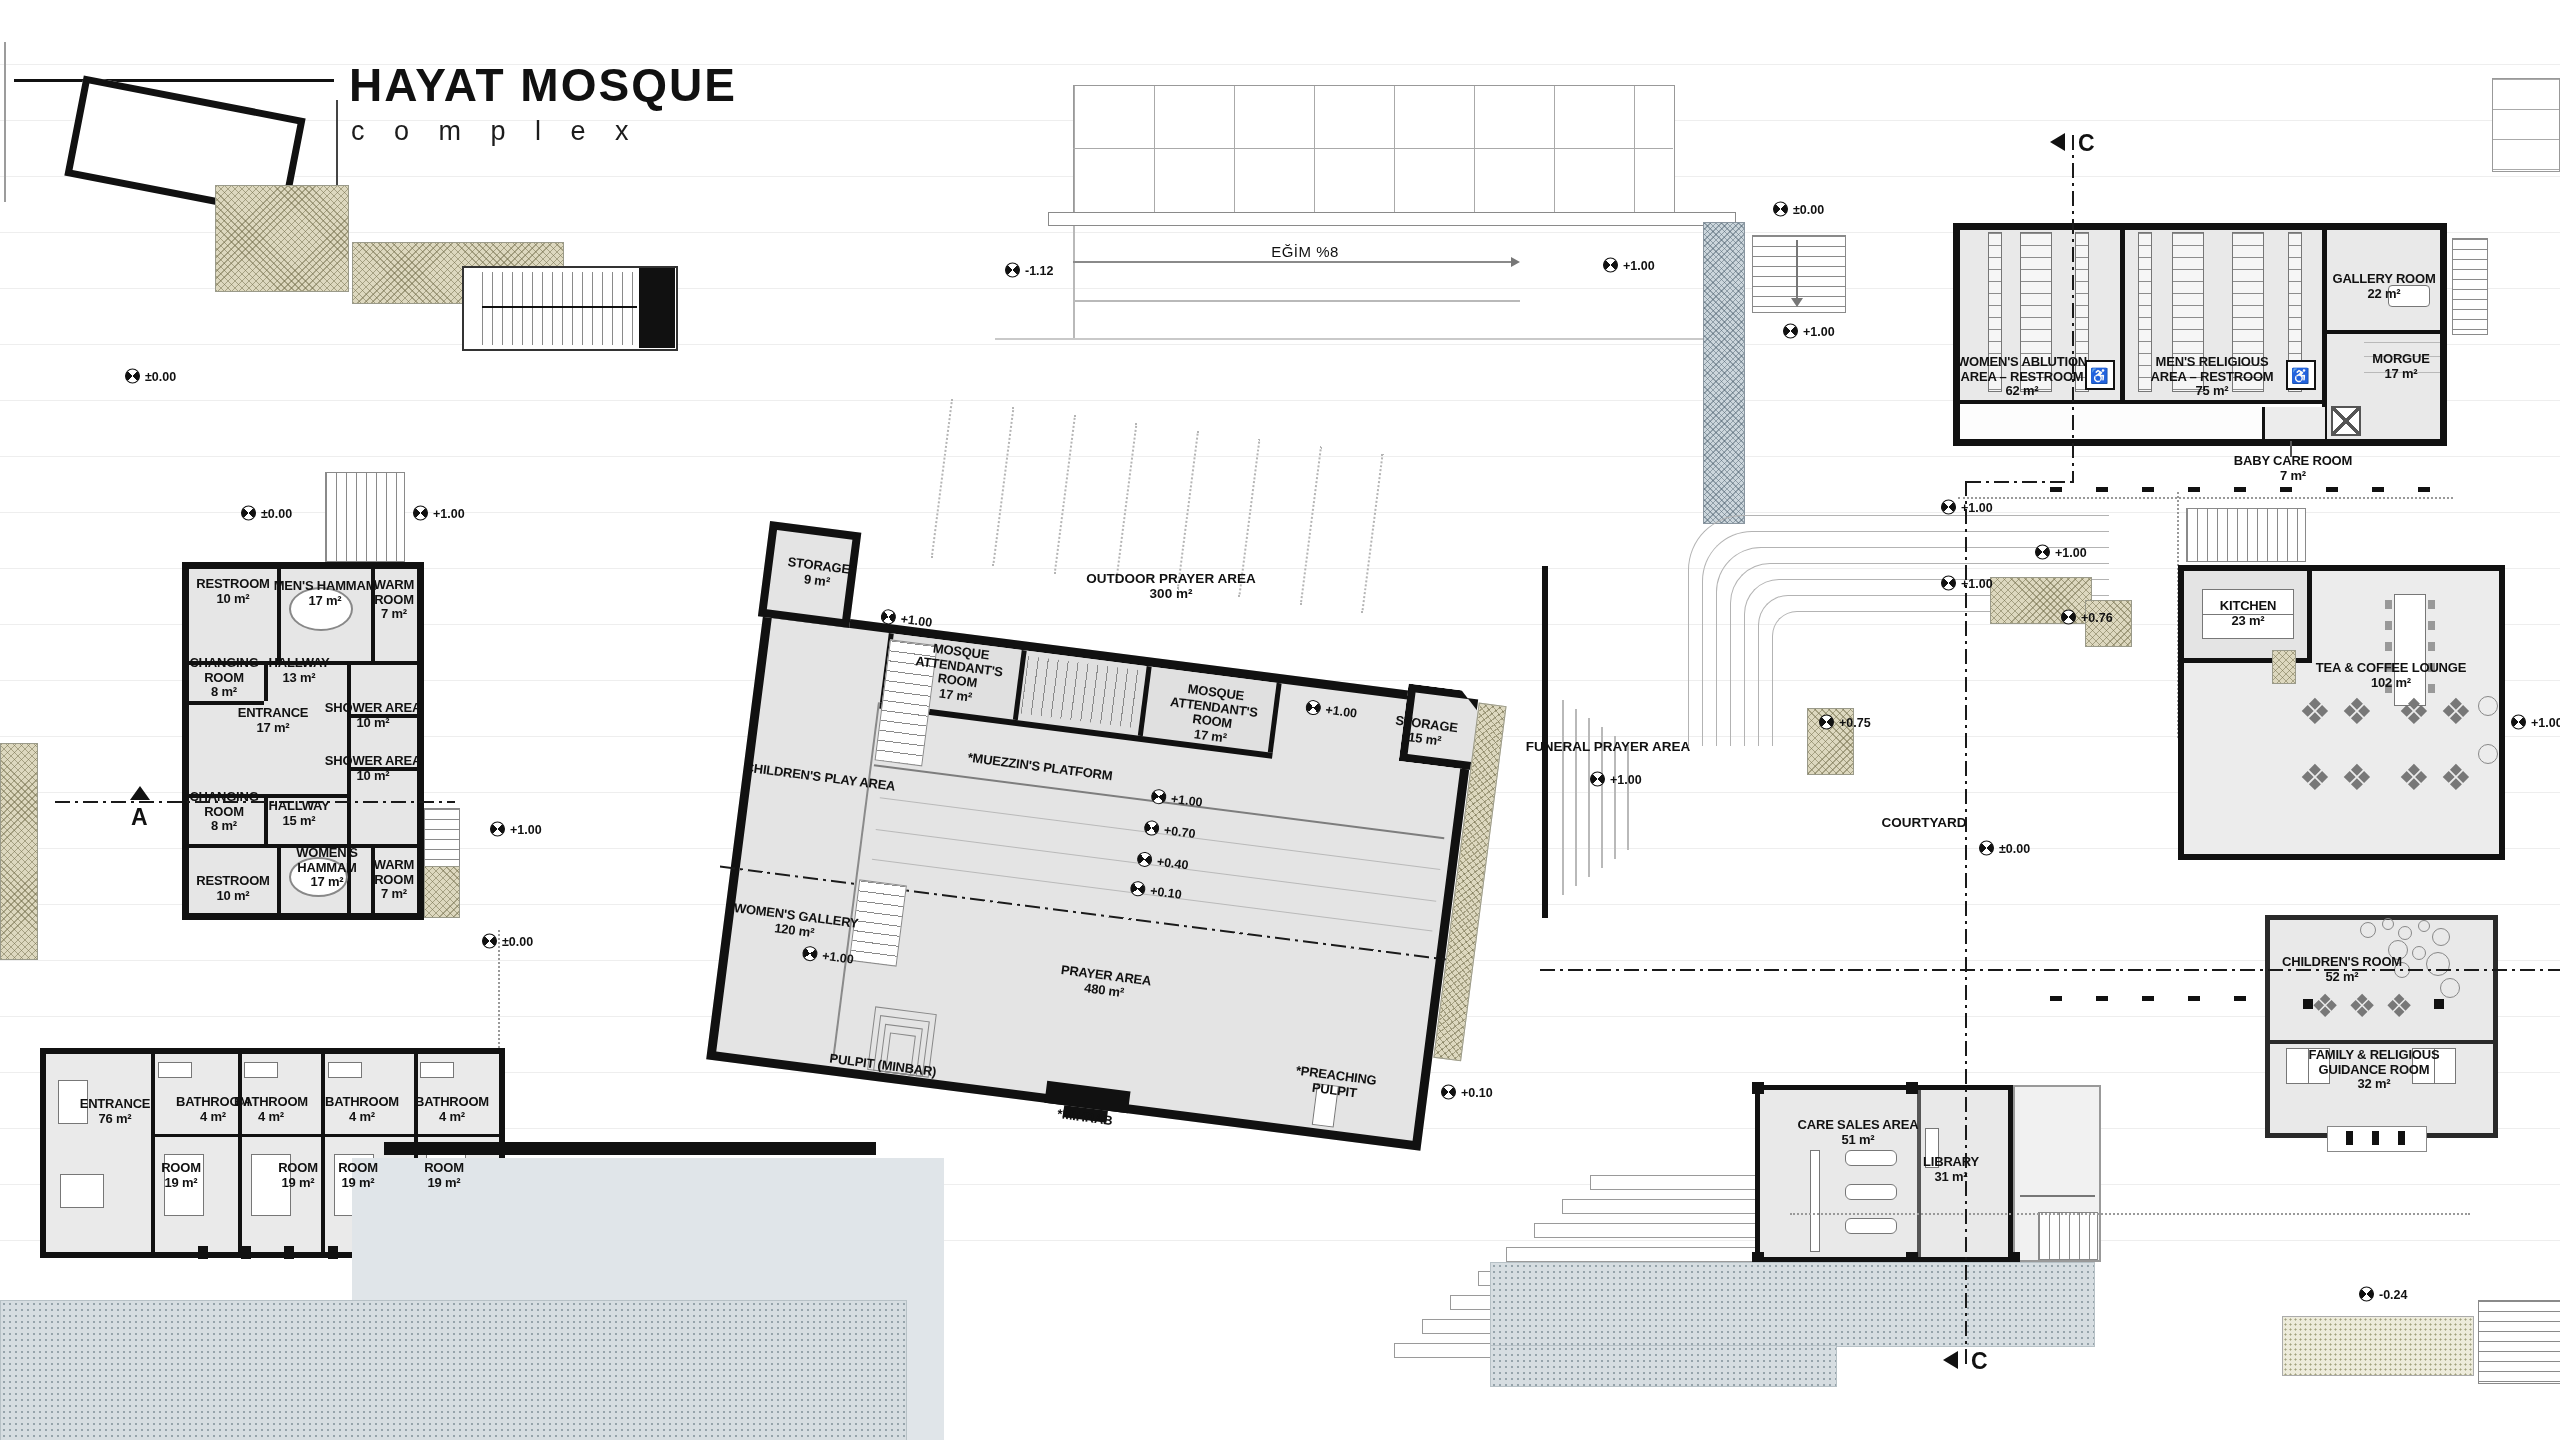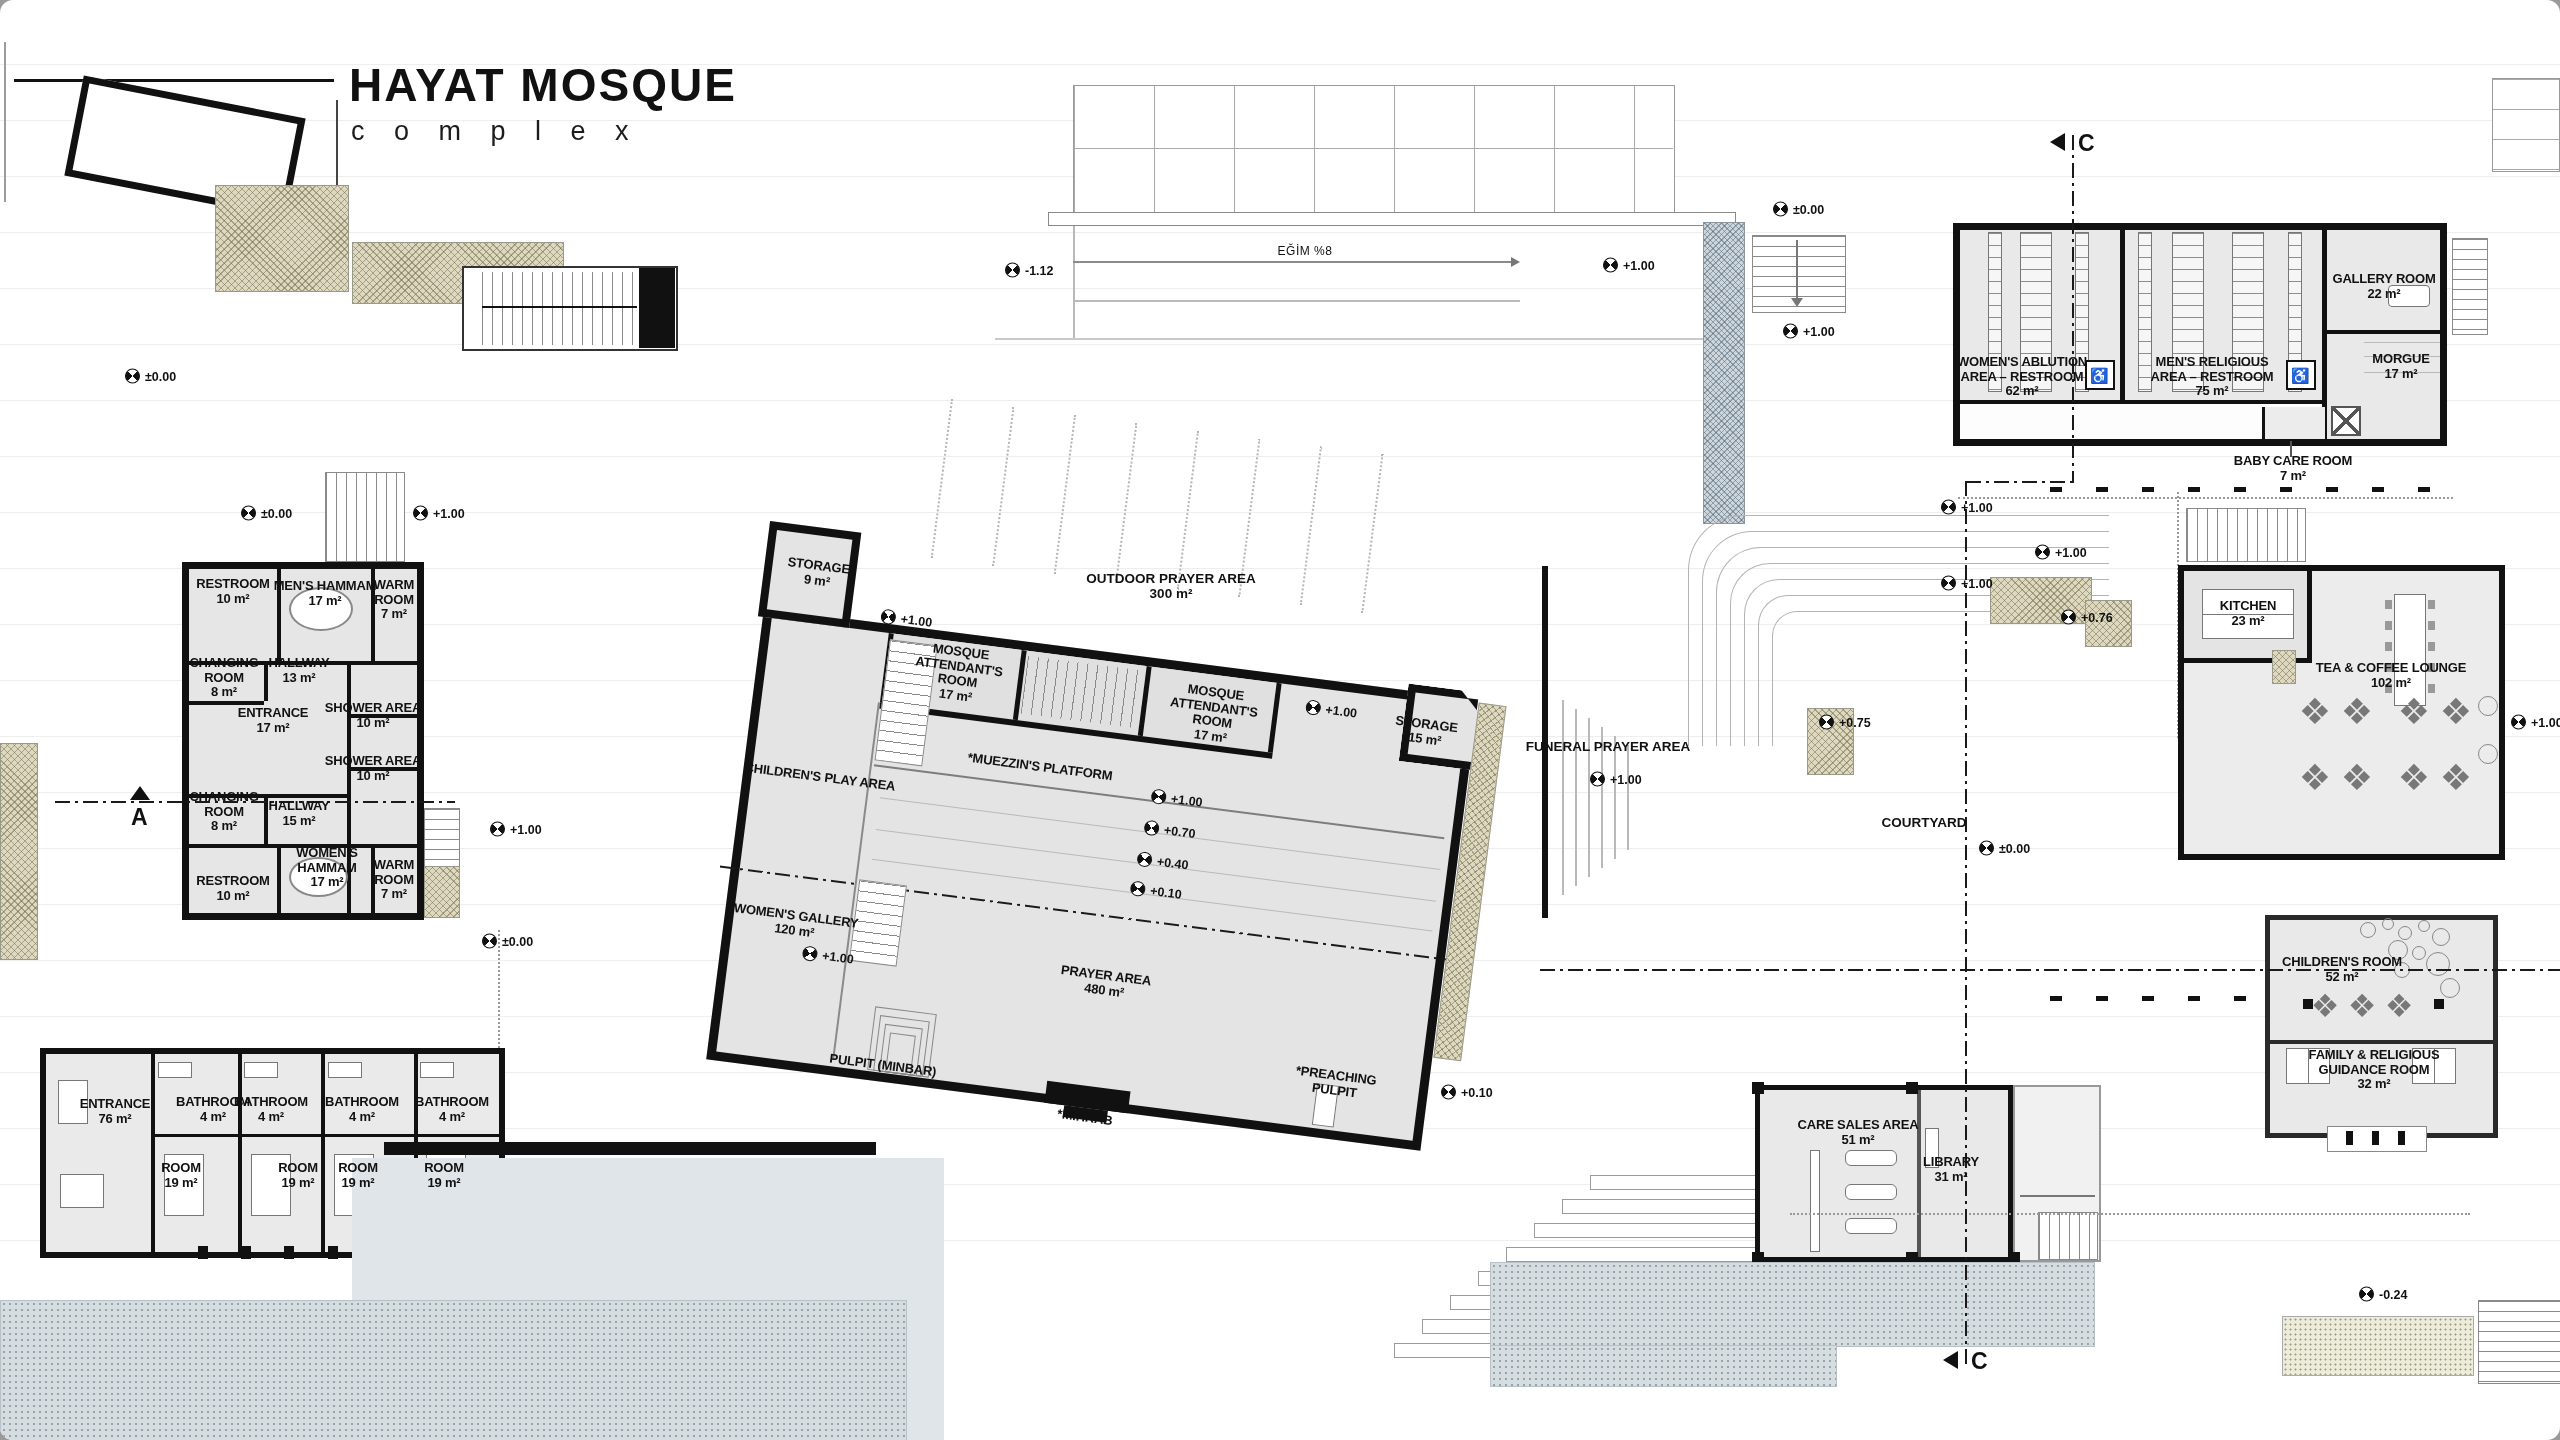--- a/index.html
+++ b/index.html
@@ -1,17 +1,17 @@
 <!DOCTYPE html>
 <html><head>
 <meta charset="utf-8">
 <style>
   html,body{margin:0;padding:0;background:#9a9a9a;}
   .canvas{position:relative;width:2560px;height:1440px;background:#fff;overflow:hidden;
-    font-family:"Liberation Sans",sans-serif;color:#111;border-radius:13px;}
+    font-family:"Liberation Sans",sans-serif;color:#111;}
   .abs{position:absolute;}
   .bg-lines{left:0;top:64px;width:2560px;height:1210px;
     background:repeating-linear-gradient(180deg,#eeeeee 0 1px,transparent 1px 56px);}
   .wall{position:absolute;background:#111;}
   .tline{position:absolute;background:#b9b9b9;}
   .bld{position:absolute;background:#e6e6e6;border:7px solid #111;box-sizing:border-box;}
   .hatch{position:absolute;background-color:#ddd8bf;border:1px solid #9a9a8a;
     background-image:repeating-linear-gradient(45deg,rgba(110,105,70,.5) 0 1px,transparent 1px 5px),
     repeating-linear-gradient(135deg,rgba(110,105,70,.5) 0 1px,transparent 1px 5px);}
   .bluehatch{position:absolute;background-color:#ccd6dc;border:1px solid #8a96a0;
@@ -81,21 +81,21 @@
 
   <div>
     <div class="grid-canopy" style="left:1073px;top:85px;width:600px;height:128px;"></div>
     <div class="tline" style="left:1073px;top:148px;width:600px;height:1px;background:#aaa;"></div>
     <div class="abs" style="left:1048px;top:212px;width:688px;height:14px;background:#fff;border:1.5px solid #8a8a8a;box-sizing:border-box;"></div>
     <div class="tline" style="left:1073px;top:226px;width:1.5px;height:114px;"></div>
     <div class="tline" style="left:1073px;top:300px;width:447px;height:1.5px;"></div>
     <div class="tline" style="left:995px;top:338px;width:740px;height:1.5px;background:#c9c9c9;"></div>
     <div class="tline" style="left:1073px;top:261px;width:440px;height:1.5px;background:#8a8a8a;"></div>
     <div class="tri-right" style="left:1511px;top:257px;"></div>
-    <div class="slbl" style="left:1305px;top:252px;font-size:12px;font-weight:normal;letter-spacing:.5px;">EĞİM %8</div>
+    <div class="slbl" style="left:1305px;top:252px;font-size:15px;font-weight:normal;letter-spacing:.5px;">EĞİM %8</div>
     <div class="grid-canopy" style="left:2492px;top:78px;width:66px;height:92px;background-image:repeating-linear-gradient(180deg,#aaa 0 1px,transparent 1px 30px);"></div>
   </div>
 
   <div>
     <div class="bluehatch" style="left:1703px;top:222px;width:40px;height:300px;"></div>
     <div class="stairH" style="left:1752px;top:235px;width:92px;height:76px;"></div>
     <div class="tline" style="left:1796px;top:240px;width:1.5px;height:58px;background:#777;"></div>
     <div class="tri-down" style="left:1791px;top:298px;"></div>
   </div>
 

